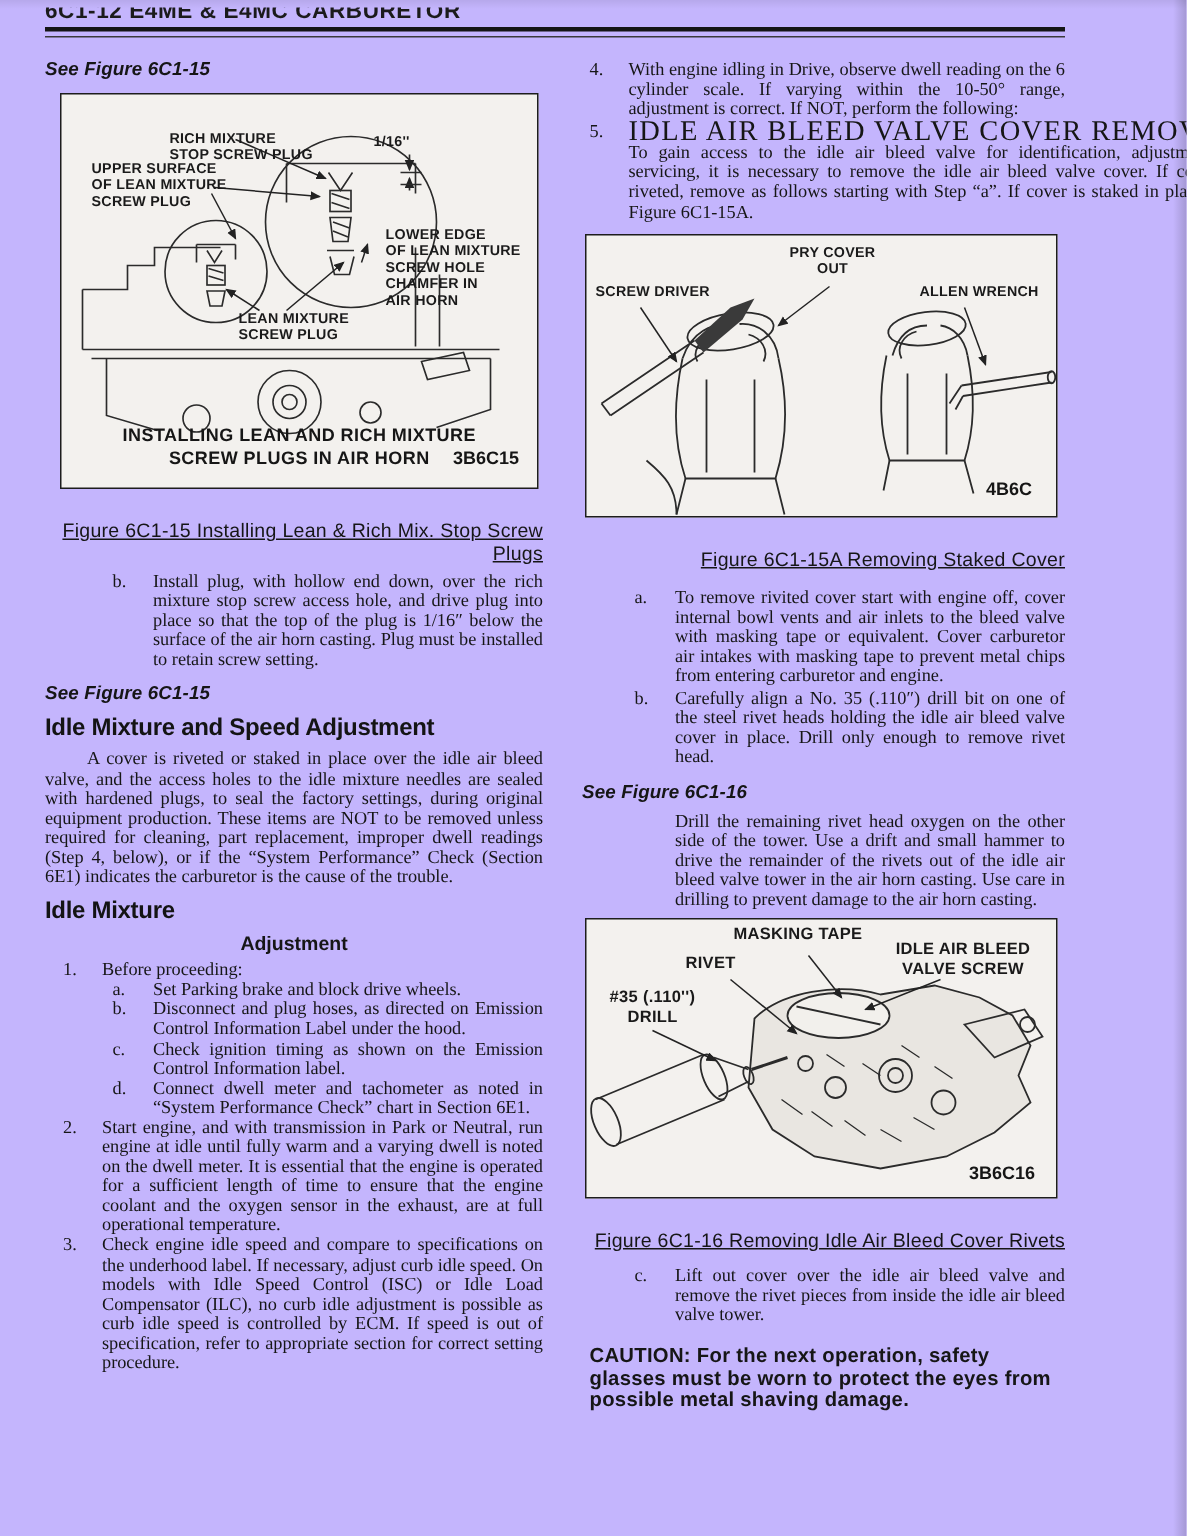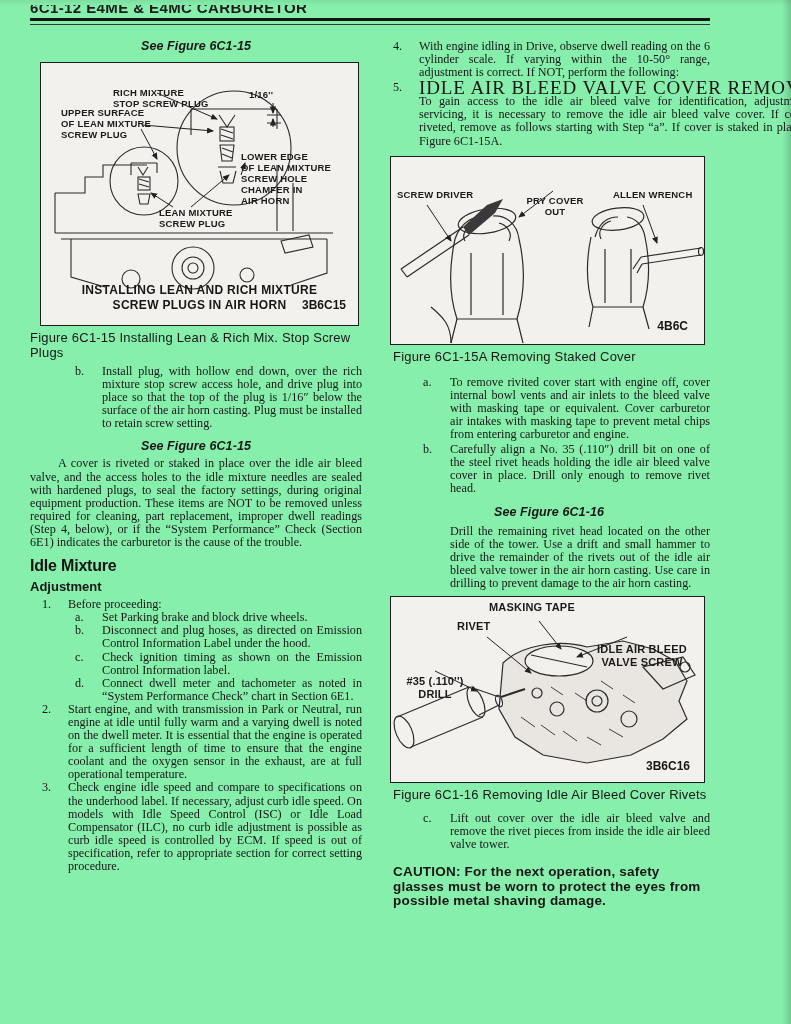--- a/index.html
+++ b/index.html
@@ -1,60 +1,60 @@
 <!DOCTYPE html>
 <html><head>
 <meta charset="utf-8">
 <style>
   html,body{margin:0;padding:0;}
   body{width:791px;height:1024px;background:#e9e7e3;font-family:"Liberation Serif",serif;color:#161616;}
-  .page{position:relative;width:791px;height:1024px;background:#86efac;overflow:hidden;}
+  .page{position:relative;width:791px;height:1024px;background:#c4b5fd;overflow:hidden;}
   .scan-edge{position:absolute;right:0;top:0;width:9px;height:100%;
     background:linear-gradient(to right,rgba(0,0,0,0),rgba(0,0,0,0.16));}
   .scan-top{position:absolute;left:0;top:0;width:100%;height:6px;
     background:linear-gradient(to bottom,rgba(0,0,0,0.07),rgba(0,0,0,0));}
 
   
   .hdr{position:absolute;left:30px;top:5px;width:681px;}
   .hdr-clip{height:12px;overflow:hidden;}
   .hdr-clip span{display:block;margin-top:-5px;font:bold 15px/16px "Liberation Sans",sans-serif;
     letter-spacing:.4px;color:#1b1b1b;}
   .rule1{border-top:3px solid #151515;margin-top:1px;width:680px;}
   .rule2{border-top:1.2px solid #3a3a3a;margin-top:3px;width:680px;}
 
   .col{position:absolute;top:40px;}
   .col-l{left:30px;width:332px;}
   .col-r{left:393px;width:317px;}
 
-  .see-fig{font:bold italic 12.5px/13px "Liberation Sans",sans-serif;letter-spacing:.1px;text-align:center;}
+  .see-fig{font:bold italic 12.5px/13px "Liberation Sans",sans-serif;letter-spacing:.1px;}
   h2{margin:0;font:bold 16px/18px "Liberation Sans",sans-serif;letter-spacing:-.2px;color:#141414;}
-  h3{margin:0;font:bold 13px/14px "Liberation Sans",sans-serif;}
+  h3{margin:0;font:bold 13px/14px "Liberation Sans",sans-serif;text-align:center;}
 
   .body-txt{font-size:12.2px;line-height:13.1px;text-align:justify;hyphens:none;}
   .para{text-indent:28px;}
   .step{display:flex;}
   .step .mk{flex:none;width:26px;}
   .step .mk2{flex:none;width:27px;}
   .step .stx{flex:1;}
   .substeps{margin-left:45px;}
   .col-r .substeps{margin-left:30px;}
   .caps-head{font-size:19px;line-height:14px;letter-spacing:.9px;white-space:nowrap;}
 
   
   .figbox{position:relative;border:1.6px solid #1d1d1d;background:#f3f1ee;}
   .fb15{margin:9px 0 0 10px;width:317px;height:262px;}
   .fb-r{margin:8px 0 0 -3px;width:313px;height:187px;}
   .fb16{height:185px;}
   .fig-label{position:absolute;font:bold 9.5px/11px "Liberation Sans",sans-serif;
     white-space:pre-line;letter-spacing:.2px;color:#1a1a1a;}
-  .fig-label.ctr{text-align:center;margin-top:32px;}
+  .fig-label.ctr{text-align:center;}
   .fig-inner-cap{position:absolute;left:0;right:0;bottom:12px;text-align:center;
     font:bold 12px/15px "Liberation Sans",sans-serif;white-space:pre-line;letter-spacing:.3px;}
   .fig-code{position:absolute;font:bold 12px/13px "Liberation Sans",sans-serif;}
-  .fig-caption{text-align:left;font:13px/15px "Liberation Sans",sans-serif;letter-spacing:.2px;margin-top:4px;}
+  .fig-caption{text-align:right;font:13px/15px "Liberation Sans",sans-serif;letter-spacing:.2px;margin-top:20px;text-decoration:underline;}
   figure{margin:0;}
   svg{position:absolute;left:0;top:0;}
 
   .caution{font:bold 13.5px/14.5px "Liberation Sans",sans-serif;letter-spacing:.2px;width:312px;}
 
   .mt2{margin-top:2px;}.mt4{margin-top:4px;}.mt5{margin-top:5px;}.mt6{margin-top:6px;}
   .mt8{margin-top:8px;}.mt10{margin-top:10px;}.mt12{margin-top:12px;}.mt14{margin-top:14px;}
   .ind-para{margin-left:57px;}
   .pull-l{margin-left:-5px;}
 </style>
@@ -126,21 +126,21 @@
           <path d="M150,144 L188,112" marker-end="url(#a1)"></path>
           <path d="M132,144 L110,130" marker-end="url(#a1)"></path>
         </g>
       </svg>
       <div class="fig-label" style="left:72px;top:24px;">RICH MIXTURE
 STOP SCREW PLUG</div>
       <div class="fig-label" style="left:208px;top:26px;text-align:right;">1/16''</div>
       <div class="fig-label" style="left:20px;top:44px;">UPPER SURFACE
 OF LEAN MIXTURE
 SCREW PLUG</div>
-      <div class="fig-label" style="left:200px;top:88px;">LOWER EDGE
+      <div class="fig-label" style="left:216px;top:88px;">LOWER EDGE
 OF LEAN MIXTURE
 SCREW HOLE
 CHAMFER IN
 AIR HORN</div>
       <div class="fig-label" style="left:118px;top:144px;">LEAN MIXTURE
 SCREW PLUG</div>
       <div class="fig-inner-cap">INSTALLING LEAN AND RICH MIXTURE
 SCREW  PLUGS IN AIR HORN</div>
       <div class="fig-code" style="right:12px;bottom:13px;">3B6C15</div>
     </figure>
@@ -148,20 +148,21 @@
 
     <div class="substeps mt5">
       <div class="step body-txt">
         <span class="mk2">b.</span>
         <span class="stx">Install plug, with hollow end down, over the rich mixture stop screw access hole, and drive plug into place so that the top of the plug is 1/16″ below the surface of the air horn casting. Plug must be installed to retain screw setting.</span>
       </div>
     </div>
 
     <div class="see-fig mt10">See Figure 6C1-15</div>
 
+    <h2 class="mt8">Idle Mixture and Speed Adjustment</h2>
 
     <div class="body-txt para mt4">A cover is riveted or staked in place over the idle air bleed valve, and the access holes to the idle mixture needles are sealed with hardened plugs, to seal the factory settings, during original equipment production. These items are NOT to be removed unless required for cleaning, part replacement, improper dwell readings (Step 4, below), or if the “System Performance” Check (Section 6E1) indicates the carburetor is the cause of the trouble.</div>
 
     <h2 class="mt8">Idle Mixture</h2>
     <h3 class="mt5">Adjustment</h3>
 
     <div class="mt4" style="margin-left:12px;">
       <div class="step body-txt">
         <span class="mk">1.</span>
         <span class="stx">Before proceeding:</span>
@@ -267,21 +268,21 @@
         <span class="stx">To remove rivited cover start with engine off, cover internal bowl vents and air inlets to the bleed valve with masking tape or equivalent. Cover carburetor air intakes with masking tape to prevent metal chips from entering carburetor and engine.</span>
       </div>
       <div class="step body-txt mt2">
         <span class="mk2">b.</span>
         <span class="stx">Carefully align a No. 35 (.110″) drill bit on one of the steel rivet heads holding the idle air bleed valve cover in place. Drill only enough to remove rivet head.</span>
       </div>
     </div>
 
     <div class="see-fig mt10 pull-l">See Figure 6C1-16</div>
 
-    <div class="body-txt ind-para mt6">Drill the remaining rivet head located on the other side of the tower. Use a drift and small hammer to drive the remainder of the rivets out of the idle air bleed valve tower in the air horn casting. Use care in drilling to prevent damage to the air horn casting.</div>
+    <div class="body-txt ind-para mt6">Drill the remaining rivet head oxygen on the other side of the tower. Use a drift and small hammer to drive the remainder of the rivets out of the idle air bleed valve tower in the air horn casting. Use care in drilling to prevent damage to the air horn casting.</div>
 
     <figure class="figbox fb-r fb16 mt6">
       <svg width="313" height="185" viewBox="0 0 313 185">
         <defs>
           <marker id="a3" markerWidth="8" markerHeight="8" refX="6" refY="3" orient="auto">
               <path d="M0,0L7,3L0,6Z" fill="#222"></path>
             </marker>
         </defs>
         <g stroke="#2b2b2b" stroke-width="1.2" fill="none">
           <path d="M112,66 C130,48 168,42 196,50 L232,44 L262,52 L284,64 L296,84 L288,104 L296,122 L272,142 L240,158 L196,166 L152,158 L124,140 L108,112 Z" fill="#e9e6e1"></path>

